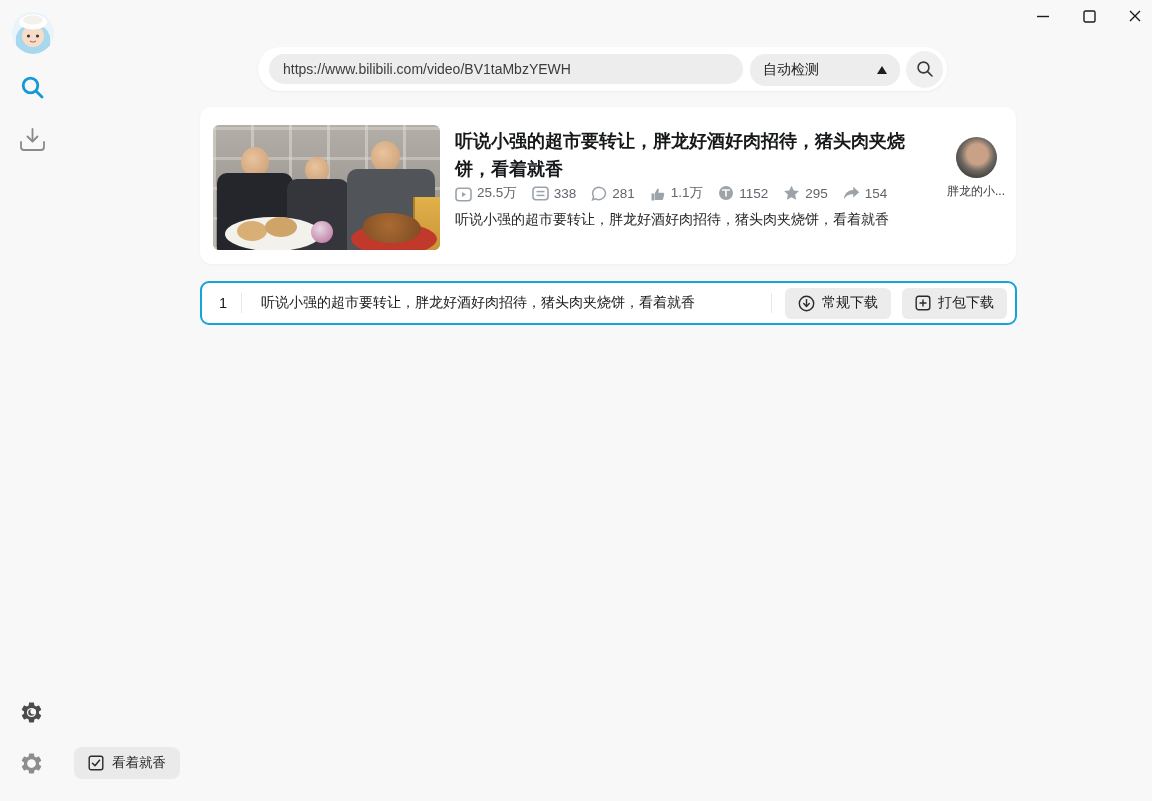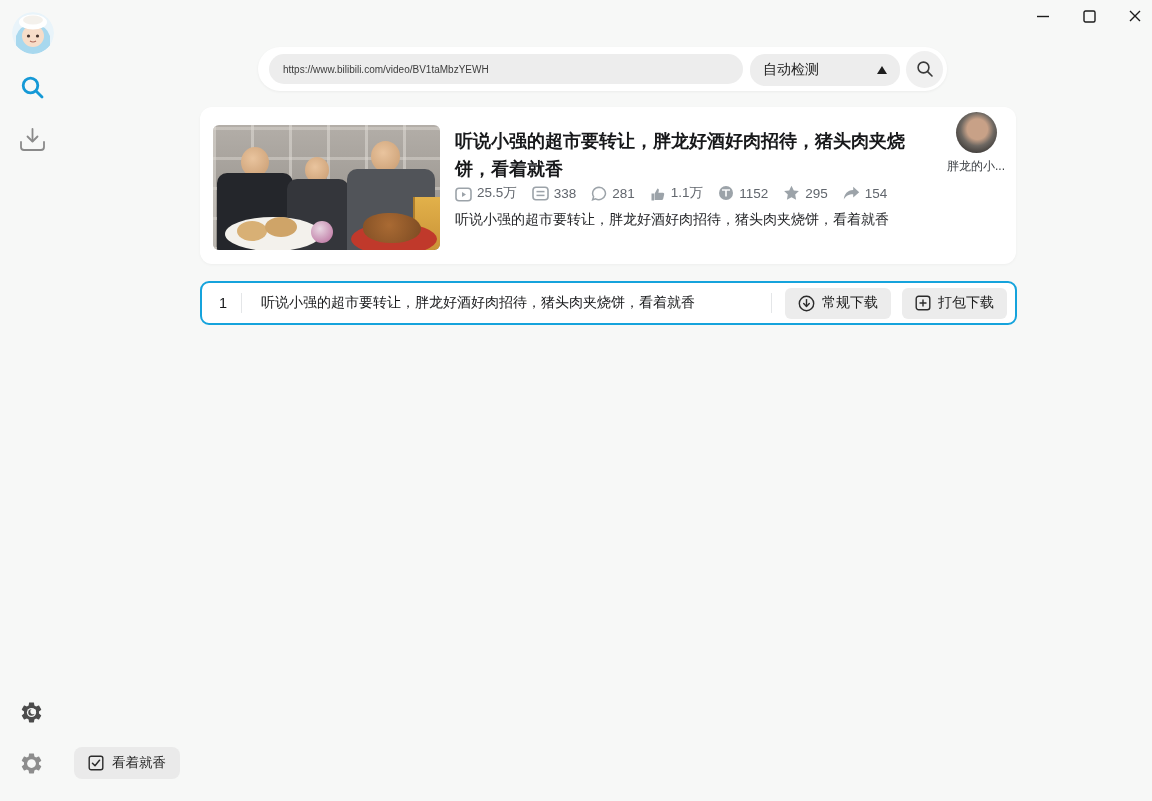--- a/index.html
+++ b/index.html
@@ -14,21 +14,21 @@
   
   .app-avatar { position:absolute; left:12px; top:12px; width:42px; height:42px; border-radius:50%; overflow:hidden; }
   .side-icon { position:absolute; display:flex; align-items:center; justify-content:center; cursor:pointer; }
   .side-search { left:18px; top:73px; width:28px; height:28px; }
   .side-download { left:17px; top:125px; width:30px; height:28px; }
   .side-theme { left:18px; top:699px; width:26px; height:26px; }
   .side-settings { left:18px; top:750px; width:26px; height:26px; }
 
   
   .search-wrap { position:absolute; left:258px; top:47px; width:689px; height:44px; background:#ffffff; border-radius:22px; box-shadow:0 1px 3px rgba(0,0,0,.05); display:flex; align-items:center; }
-  .url-input { position:absolute; left:11px; top:7px; width:474px; height:30px; background:#ededed; border:none; border-radius:15px; padding:0 14px; font-size:10px; color:#3c3c3c; font-family:inherit; outline:none; }
+  .url-input { position:absolute; left:11px; top:7px; width:474px; height:30px; background:#ededed; border:none; border-radius:15px; padding:0 14px; font-size:14px; color:#3c3c3c; font-family:inherit; outline:none; }
   .mode-select { position:absolute; left:492px; top:7px; width:150px; height:30px; background:#ededed; border-radius:15px; display:flex; align-items:center; justify-content:space-between; padding:16px 13px; cursor:pointer; }
   .mode-select .lbl { font-size:14px; color:#1e1e1e; }
   .tri-up { width:0; height:0; border-left:5.5px solid transparent; border-right:5.5px solid transparent; border-bottom:8px solid #1e1e1e; }
   .search-btn { position:absolute; left:648px; top:3.5px; width:37px; height:37px; border-radius:50%; background:#f0f0f0; display:flex; align-items:center; justify-content:center; cursor:pointer; }
 
   
   .video-card { position:absolute; left:200px; top:107px; width:816px; height:157px; background:#ffffff; border-radius:12px; box-shadow:0 1px 3px rgba(0,0,0,.04); }
   .thumb { position:absolute; left:13px; top:18px; width:227px; height:125px; border-radius:6px; overflow:hidden; background:linear-gradient(180deg,#b3aea8,#8e8a84); }
   .thumb .grid { position:absolute; inset:0; background:
       repeating-linear-gradient(90deg, rgba(222,218,212,.55) 0 3px, transparent 3px 38px),
@@ -44,21 +44,21 @@
   .thumb .box { position:absolute; left:200px; top:72px; width:27px; height:58px; background:linear-gradient(180deg,#e2b14a,#c89136); border-left:2px solid #b07f2c; }
   .thumb-caption { position:absolute; left:34px; top:66px; font-size:27px; font-weight:bold; color:#e4342a; letter-spacing:1px; white-space:nowrap;
       text-shadow:-2px 0 0 #fff, 2px 0 0 #fff, 0 -2px 0 #fff, 0 2px 0 #fff, -1.5px -1.5px 0 #fff, 1.5px -1.5px 0 #fff, -1.5px 1.5px 0 #fff, 1.5px 1.5px 0 #fff; }
 
   .video-title { position:absolute; left:255px; top:20px; width:468px; font-size:18px; line-height:28px; font-weight:600; color:#17181a; }
   .stats-row { position:absolute; left:255px; top:77px; display:flex; align-items:center; gap:15px; }
   .stat { display:flex; align-items:flex-end; gap:5px; }
   .stat .val { font-size:13.5px; color:#61666d; }
   .stat svg { display:block; }
   .video-desc { position:absolute; left:255px; top:104px; width:470px; font-size:14px; color:#1f2023; white-space:nowrap; }
-  .uploader { position:absolute; left:745px; top:5px; width:62px; text-align:center; }
+  .uploader { position:absolute; left:745px; top:30px; width:62px; text-align:center; }
   .uploader .up-avatar { width:41px; height:41px; border-radius:50%; margin:0 auto; background:radial-gradient(circle at 52% 42%, #c8a187 0 32%, #6e6862 52%, #3b3836 80%); overflow:hidden; }
   .uploader .up-name { margin-top:5px; font-size:12px; color:#3a3e43; white-space:nowrap; }
 
   
   .dl-row { position:absolute; left:200px; top:281px; width:817px; height:44px; background:#ffffff; border:2.5px solid #15a3dc; border-radius:9px; display:flex; align-items:center; }
   .dl-index { margin-left:17px; width:22px; font-size:14.5px; color:#17181a; }
   .v-div { width:1px; height:20px; background:#e4e6e8; }
   .dl-title { margin-left:19px; font-size:14px; color:#17181a; white-space:nowrap; overflow:hidden; flex:1; }
   .dl-btn { height:31px; background:#ececec; border:none; border-radius:6px; display:flex; align-items:center; gap:7px; padding:4px 13px; font-size:14px; color:#1c1c1c; font-family:inherit; cursor:pointer; }
   .dl-btn + .dl-btn { margin-left:11px; }

